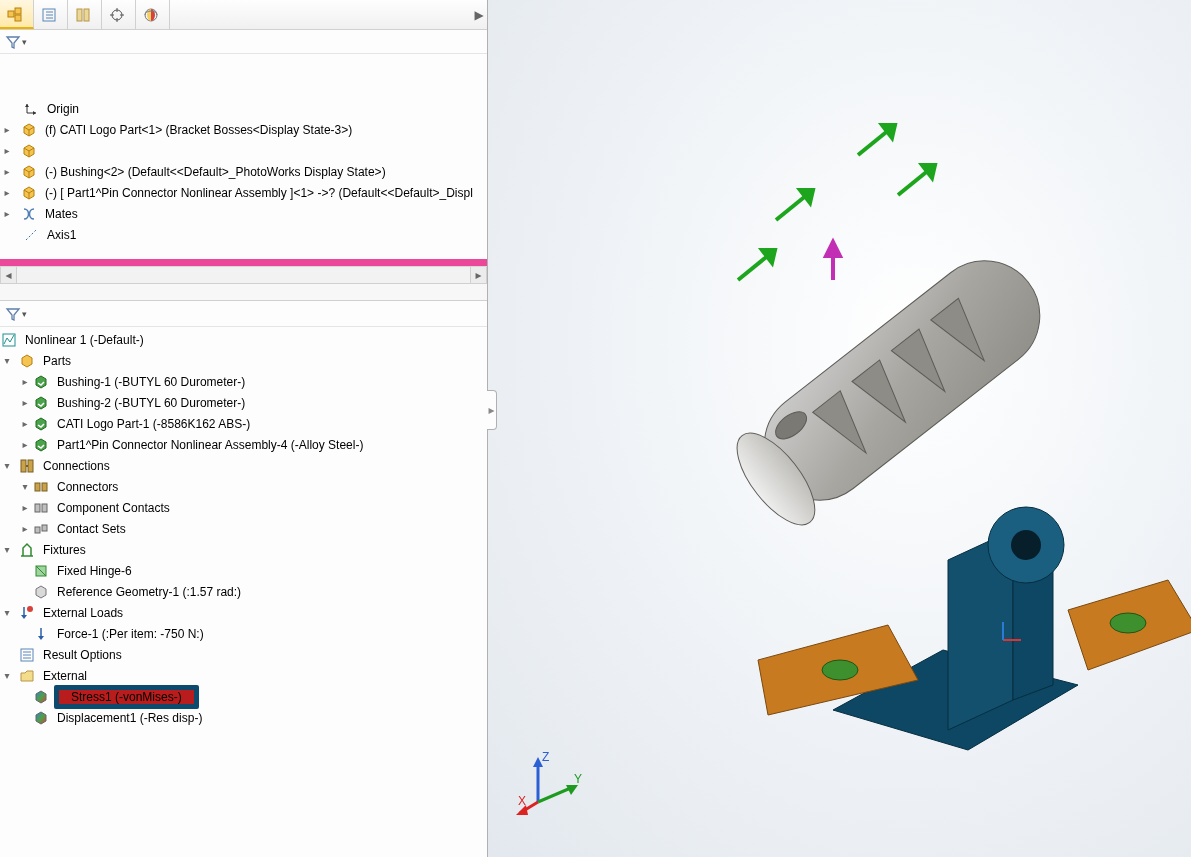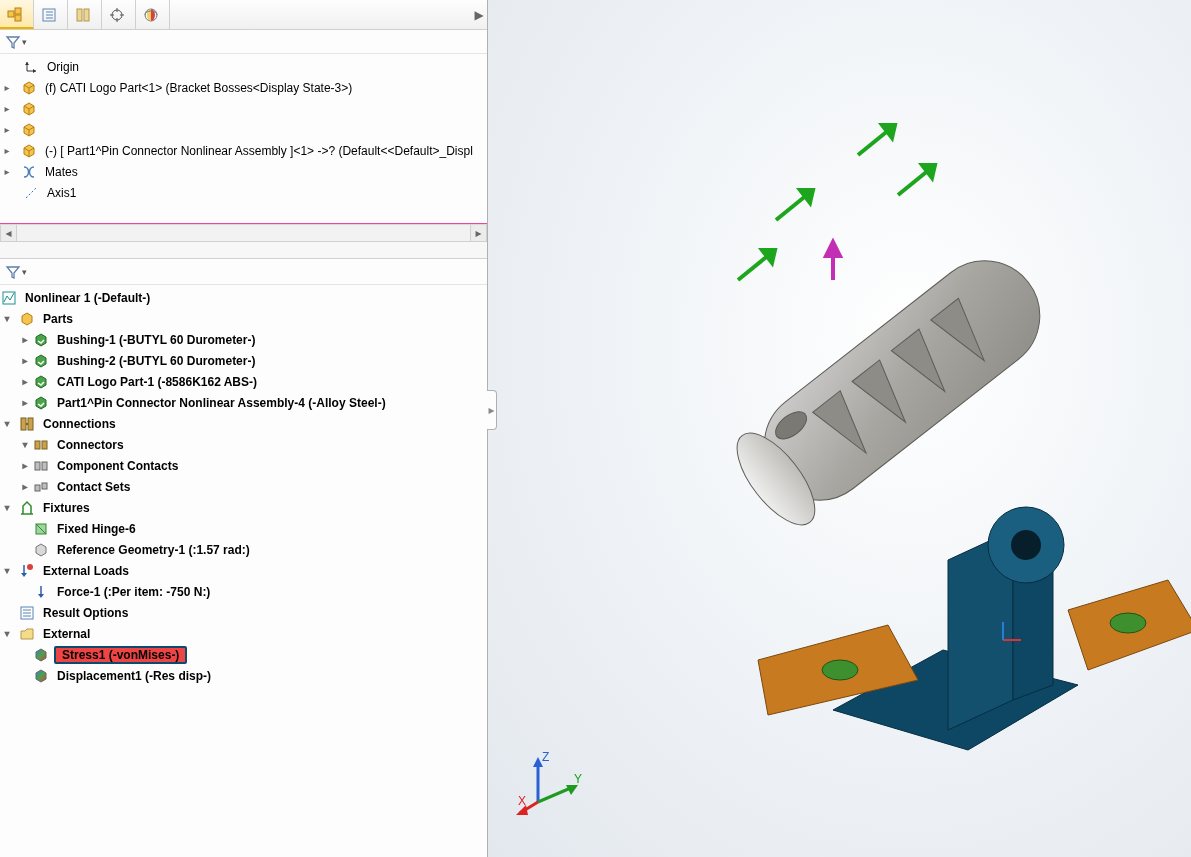--- a/index.html
+++ b/index.html
@@ -18,29 +18,29 @@
 
 
 .filter-row { height: 24px; display: flex; align-items: center; padding-left: 6px; border-bottom: 1px solid #e5e5e5; }
 .filter-row.tall { height: 26px; }
 .funnel-icon { width:14px; height:14px; position: relative; }
 .funnel-icon svg { display:block; }
 .dropdown-caret { font-size:9px; color:#555; margin-left:2px; }
 
 
 .tree-scroll { overflow-y: auto; overflow-x: auto; flex: none; }
-.tree-top { height: 170px; border-bottom: 1px solid #ec4899; }
-.tree-bottom { flex:1;font-weight:bold; }
+.tree-top { height: 170px; border-bottom: 7px solid #ec4899; margin-top: 42px; }
+.tree-bottom { flex:1; }
 .tree { padding: 2px 0; }
 .node { display: flex; align-items: center; height: 21px; white-space: nowrap; user-select: none; }
 .exp { width: 14px; text-align: center; color:#6a6a6a; cursor:pointer; font-size:10px; }
 .ind { display:inline-block; }
 .ico { width:18px; height:18px; display:flex; align-items:center; justify-content:center; margin-right:4px; flex:none; }
 .lbl { padding: 1px 3px; border-radius: 2px; }
-.lbl.selected { background: #ef4444; border: 2px solid #0c4a6e; padding: 0 6px; }
+.lbl.selected { background: #b91c1c; border: 5px solid #0c4a6e; padding: 0 12px; }
 
 
 .hscroll { height:17px; background:#f2f2f2; border-top:1px solid #d9d9d9; display:flex; align-items:center; }
 .hscroll .sbtn { width:17px; height:17px; display:flex; align-items:center; justify-content:center; color:#666; background:#ececec; border-left:1px solid #d0d0d0; border-right:1px solid #d0d0d0; cursor:pointer;}
 .hscroll .track { flex:1; }
 
 
 .divider-gap { height: 18px; background: #f7f7f7; border-top:1px solid #d0d0d0; border-bottom:1px solid #d0d0d0; }
 
 
@@ -160,20 +160,21 @@
       </div>
       <div class="node">
         <span class="exp">▸</span>
         <span class="ind" style="width:6px"></span>
         <span class="ico">
           <svg width="16" height="16">
               <path d="M3 5 L8 2 L13 5 L13 11 L8 14 L3 11 Z" fill="#f4c453" stroke="#b97f0a"></path>
               <path d="M3 5 L8 8 L13 5 M8 8 V14" fill="none" stroke="#b97f0a"></path>
             </svg>
         </span>
+        <span class="lbl">(-) Bushing&lt;2&gt; (Default&lt;&lt;Default&gt;_PhotoWorks Display State&gt;)</span>
       </div>
       <div class="node">
         <span class="exp">▸</span>
         <span class="ind" style="width:6px"></span>
         <span class="ico">
           <svg width="16" height="16">
               <path d="M3 5 L8 2 L13 5 L13 11 L8 14 L3 11 Z" fill="#f4c453" stroke="#b97f0a"></path>
               <path d="M3 5 L8 8 L13 5 M8 8 V14" fill="none" stroke="#b97f0a"></path>
             </svg>
         </span>

